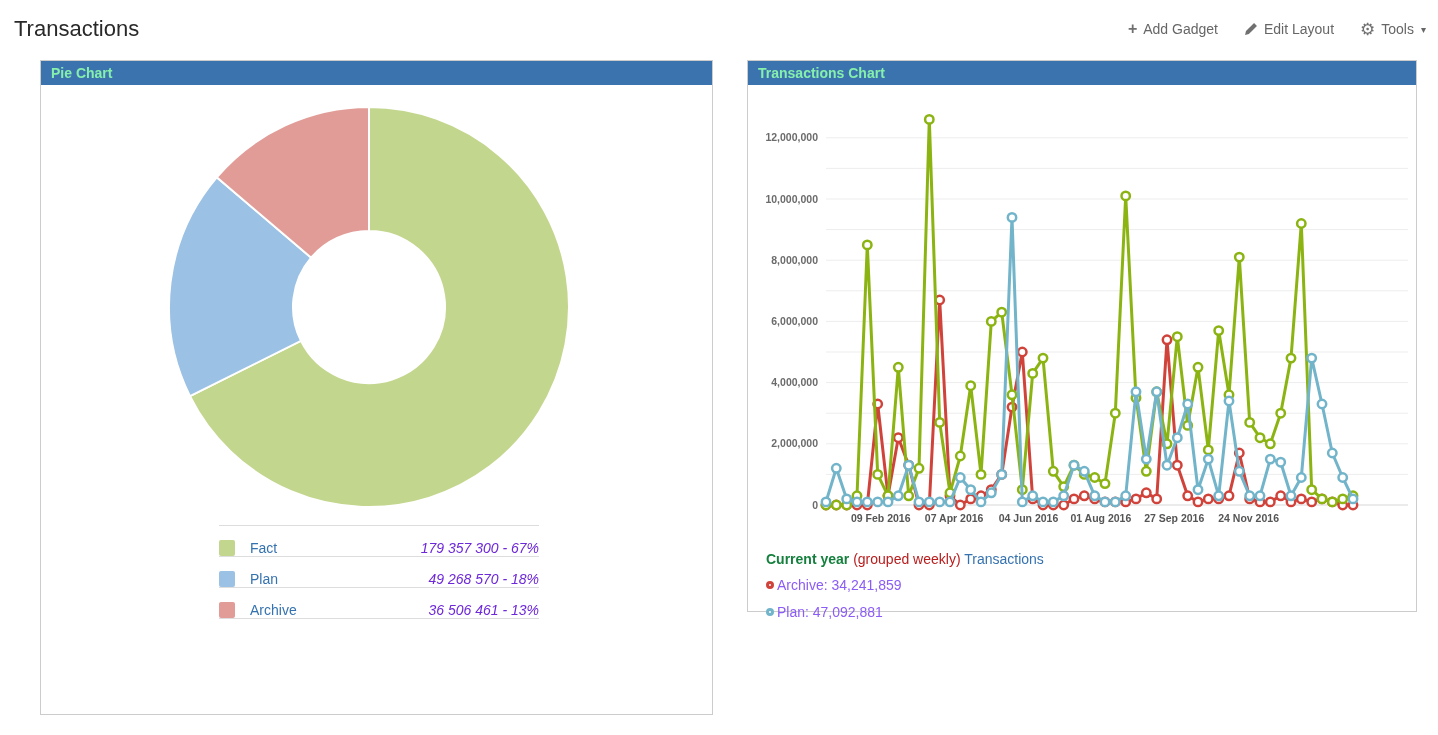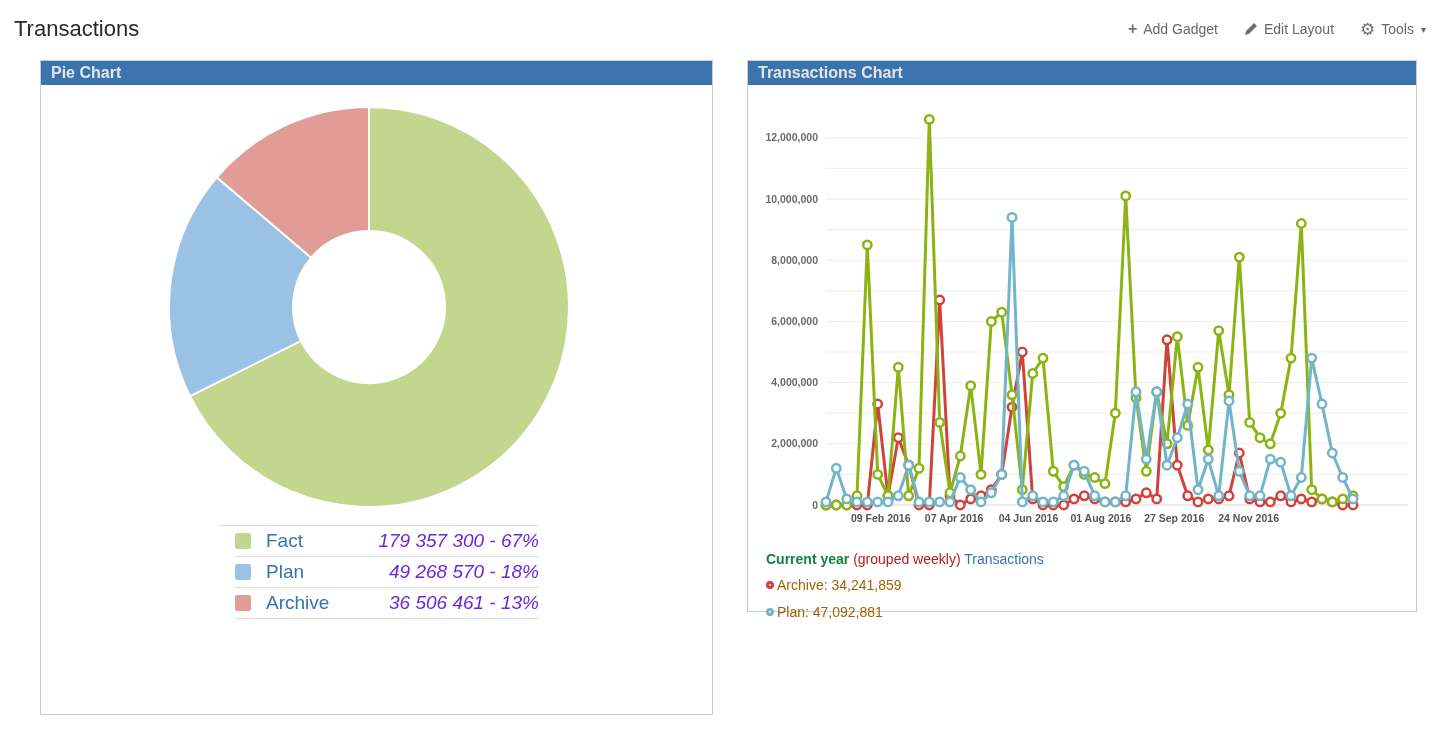--- a/index.html
+++ b/index.html
@@ -26,54 +26,54 @@
   .icon-gear { font-size: 17px; color: #707070; line-height: 1; }
   .icon-caret { font-size: 10px; color: #666; margin-left: 1px; }
   .pencil-svg { width: 14px; height: 14px; fill: #707070; }
 
   
   .dashboard { display: flex; gap: 34px; margin: 14px 0 0 40px; }
   .gadget { border: 1px solid #ccc; background: #fff; }
   .gadget-pie   { width: 673px; height: 655px; }
   .gadget-trans { width: 670px; height: 552px; }
   .gadget-header {
-    background: #3b73af; color: #e5e5e5;
-    font-size: 16px; font-weight: 700;
+    background: #3b73af; color: #86efac;
+    font-size: 14px; font-weight: 700;
     padding: 5px 10px 5px 10px; height: 24px; line-height: 14px;
     cursor: move;
   }
   
   .donut-svg { display: block; margin: 0; }
   .pie-info { margin: 2px 0 0 178px; font-size: 14px; line-height: 22px; color: #333; }
   .pie-info .total-label { color: #3572b0; }
   .pie-info .total-value { color: #3572b0; font-weight: 700; }
   .pie-table { width: 320px; margin: 10px 0 0 178px; border-top: 1px solid #ddd; }
   .pie-row {
-    display: flex; align-items: center; height: 31px;
-    border-bottom: 1px solid #ddd; font-size: 19px; margin-left: 16px;
+    display: flex; align-items: flex-end; height: 31px;
+    border-bottom: 1px solid #ddd; font-size: 14px;
   }
   .swatch { width: 16px; height: 16px; border-radius: 2px; margin-right: 15px; flex: 0 0 16px; }
   .pie-row-label { flex: 1; color: #3572b0; text-decoration: none; }
   .pie-row-value { color: #6d28d9; font-style: italic; }
 
   
   .line-svg { display: block; }
   svg text.axis-y { font-family: "Liberation Sans", sans-serif; font-size: 10.5px; font-weight: 700; fill: #6b6b6b; }
   svg text.axis-x { font-family: "Liberation Sans", sans-serif; font-size: 10.5px; font-weight: 700; fill: #555; }
   .chart-legend { margin: 14px 0 0 18px; font-size: 14px; }
   .legend-title-line { margin-bottom: 10px; }
   .legend-period { font-weight: 700; color: #15803d; }
   .legend-grouping { color: #b91c1c; }
   .legend-link { color: #3572b0; text-decoration: none; }
   .legend-entry { display: flex; align-items: center; margin-bottom: 11px; }
   .legend-ring {
     width: 8px; height: 8px; border-radius: 50%;
     border: 3px solid #000; background: #fff; margin-right: 3px; flex: 0 0 8px;
   }
-  .legend-entry-text { color: #a16207; text-align: right; }
+  .legend-entry-text { color: #8b5cf6; text-align: right; }
 </style>
 </head>
 <body>
 
 <div class="page-header">
   <h1 class="page-title">Transactions</h1>
   <div class="toolbar">
     <button class="tool-btn">
       <span class="icon-plus">+</span>
       <span>Add Gadget</span>

